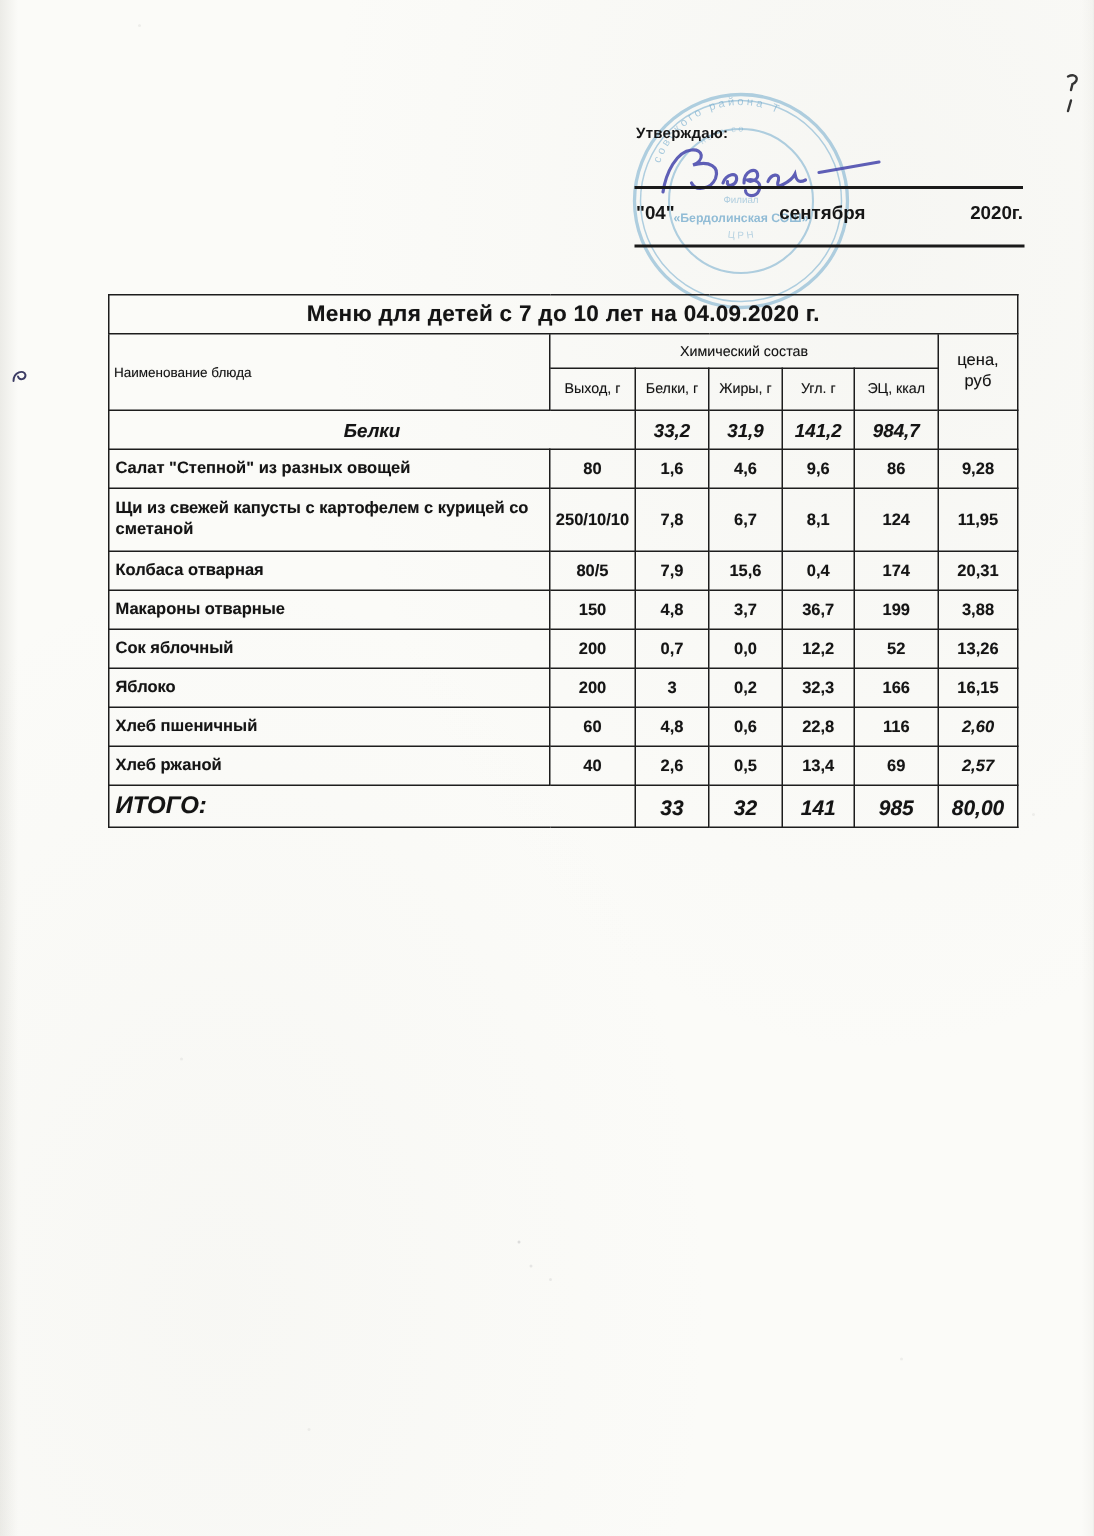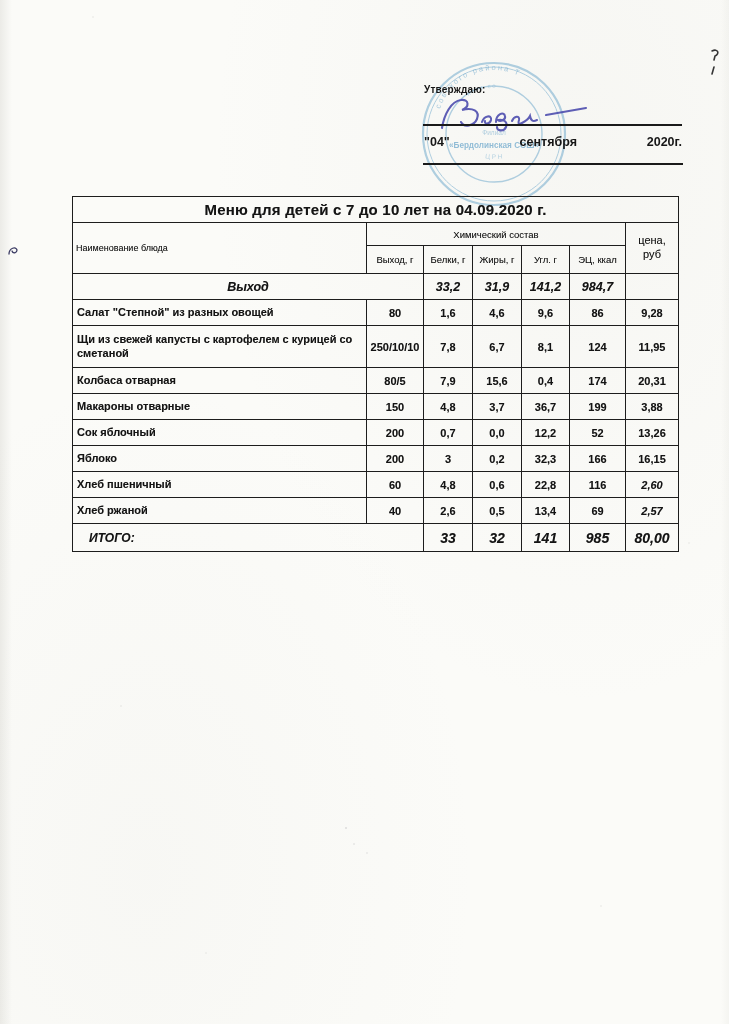--- a/index.html
+++ b/index.html
@@ -46,21 +46,21 @@
   td.name-head { font-size:9px; text-align:left; font-weight:normal; }
   td.group-head { height:23px; font-size:9.5px; text-align:center; font-weight:normal;margin-top:30px; }
   td.price-head { font-size:11px; text-align:center; line-height:1.25; font-weight:normal; }
   tr.subhead td { height:28px; font-size:9.5px; text-align:center; font-weight:normal; }
   tr.section td { height:26px; font-style:italic; font-weight:bold; font-size:12.5px; text-align:center; }
   tr.dish td { height:26px; font-weight:bold; font-size:11px; text-align:center; }
   tr.dish td.dish-name { text-align:left; padding-left:4px; line-height:1.25; }
   tr.dish.tall td { height:42px; }
   td.light-price { font-weight:normal; color:#5e5e5e; text-shadow:none; font-size:11px;font-style:italic; }
   tr.total td { height:28px; font-style:italic; font-weight:bold; font-size:14px; text-align:center; }
-  tr.total td.total-label { text-align:left; font-size:12px; padding-left:16px;margin-left:32px; }
+  tr.total td.total-label { text-align:left; font-size:16px; padding-left:4px;margin-left:32px; }
 </style>
 </head>
 <body>
 
 <div class="sheet">
   <div class="specks"></div>
 
   <svg class="stamp" viewBox="0 0 152 152">
     <defs>
       <path id="arcTop" d="M 21 84 A 57 57 0 1 1 131 84"></path>
@@ -139,21 +139,21 @@
           </td>
         </tr>
         <tr class="subhead">
           <td>Выход, г</td>
           <td>Белки, г</td>
           <td>Жиры, г</td>
           <td>Угл. г</td>
           <td>ЭЦ, ккал</td>
         </tr>
         <tr class="section">
-          <td colspan="2">Выход</td>
+          <td colspan="2">Белки</td>
           <td>33,2</td>
           <td>31,9</td>
           <td>141,2</td>
           <td>984,7</td>
           <td></td>
         </tr>
 
         <tr class="dish">
           <td class="dish-name">Салат "Степной" из разных овощей</td>
           <td>80</td>

